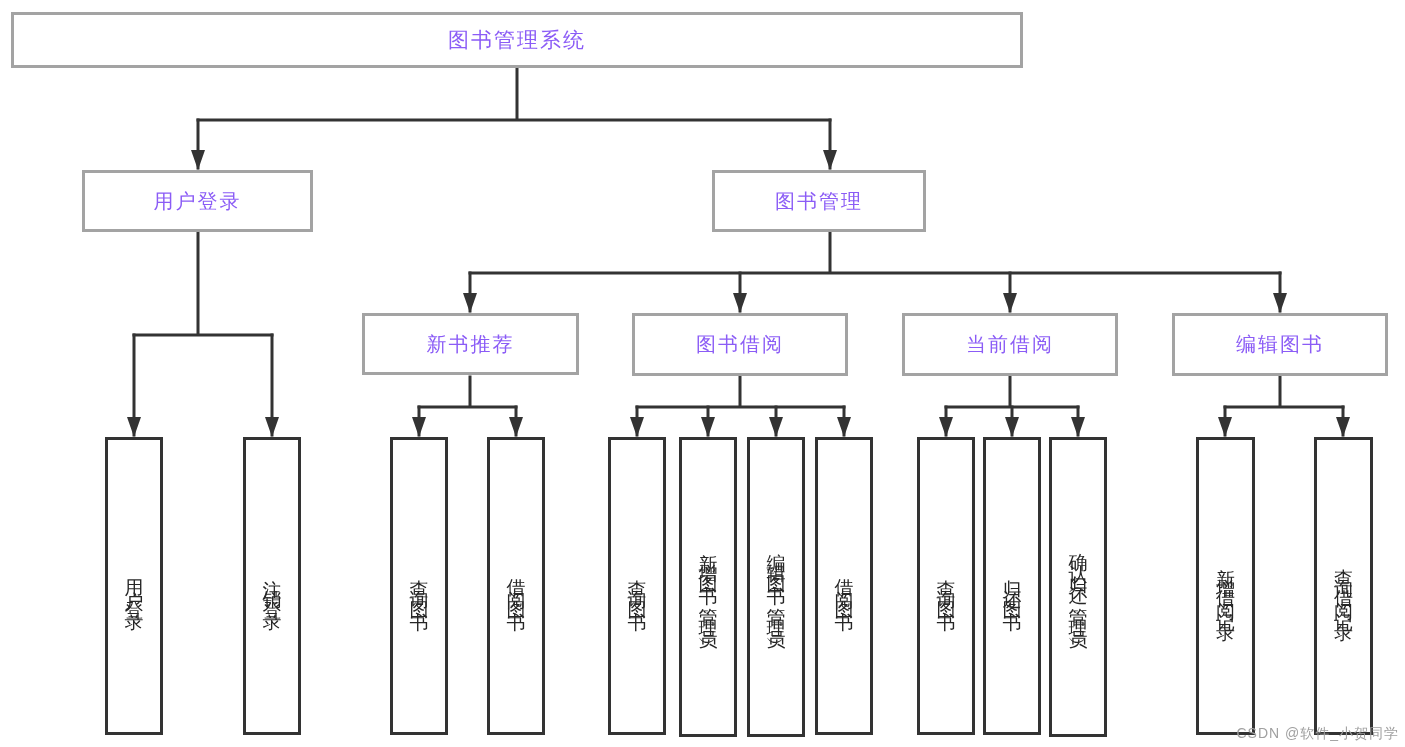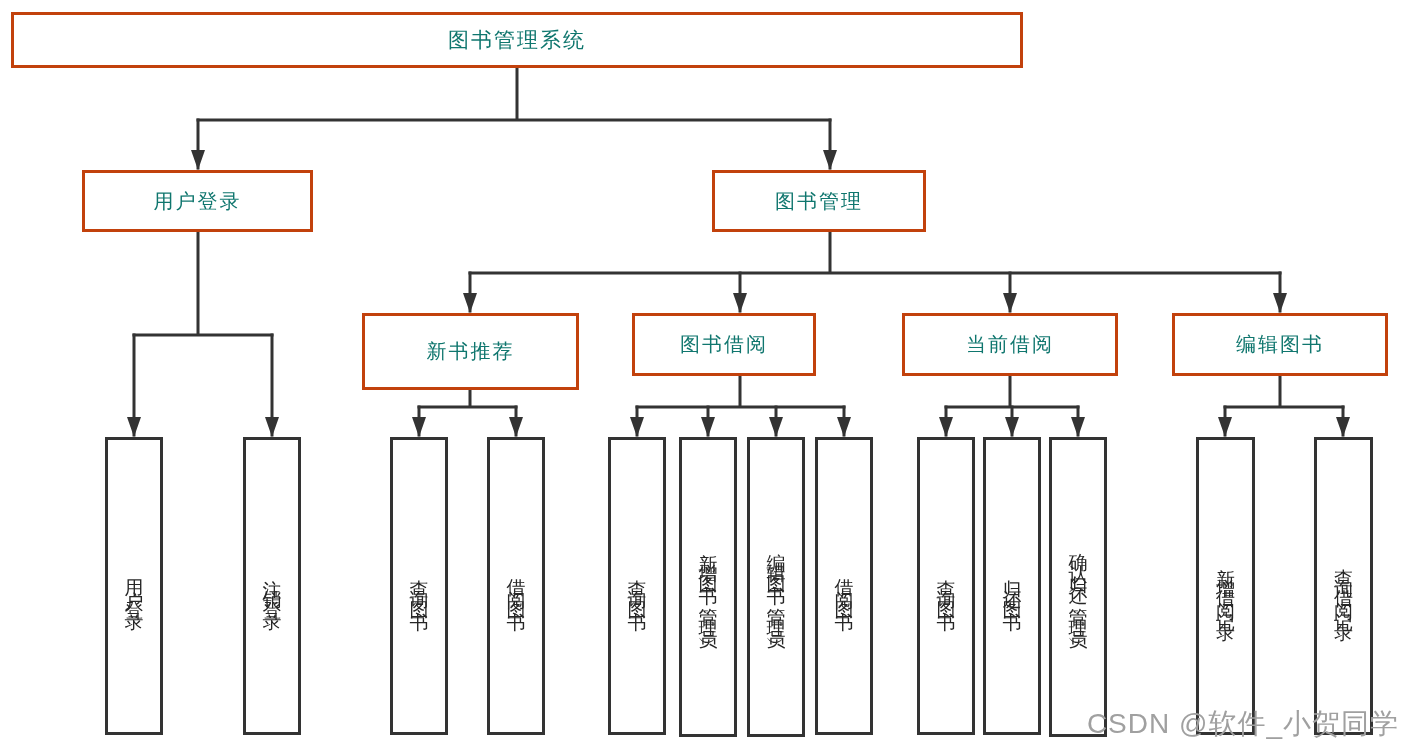--- a/index.html
+++ b/index.html
@@ -12,28 +12,28 @@
     overflow: hidden;
   }
   #wires {
     position: absolute;
     left: 0; top: 0;
     width: 1405px; height: 747px;
   }
   .hbox {
     position: absolute;
     box-sizing: border-box;
-    border: 3px solid #c2410c;
+    border: 3px solid #a3a3a3;
     background: #ffffff;
     display: flex;
     align-items: center;
     justify-content: center;
     font-size: 20px;
     letter-spacing: 2px;
-    color: #0f766e;
+    color: #8b5cf6;
     z-index: 2;
   }
   .hbox.root { font-size: 21px; }
   .vbox {
     position: absolute;
     box-sizing: border-box;
     border: 3px solid #333333;
     background: #ffffff;
     display: flex;
     align-items: center;
@@ -43,21 +43,21 @@
     font-size: 19px;
     letter-spacing: 11px;
     color: #262626;
     z-index: 2;
     text-align: center;
   }
   .watermark {
     position: absolute;
     right: 6px;
     bottom: 4px;
-    font-size: 28px;
+    font-size: 14px;
     color: #a0a0a0;
     letter-spacing: 1px;
     z-index: 5;
     white-space: nowrap;
   }
 </style>
 </head>
 <body>
 
 <div id="canvas">
@@ -103,22 +103,22 @@
       <path d="M1225,407 V435" marker-end="url(#ah)"></path>
       <path d="M1343,407 V435" marker-end="url(#ah)"></path>
     </g>
   </svg>
 
   <div class="hbox root" style="left:11px; top:12px; width:1012px; height:56px;">图书管理系统</div>
 
   <div class="hbox" style="left:82px; top:170px; width:231px; height:62px;">用户登录</div>
   <div class="hbox" style="left:712px; top:170px; width:214px; height:62px;">图书管理</div>
 
-  <div class="hbox" style="left:362px; top:313px; width:217px; height:77px;">新书推荐</div>
-  <div class="hbox" style="left:632px; top:313px; width:184px; height:63px;text-align:right;">图书借阅</div>
+  <div class="hbox" style="left:362px; top:313px; width:217px; height:62px;">新书推荐</div>
+  <div class="hbox" style="left:632px; top:313px; width:216px; height:63px;text-align:right;">图书借阅</div>
   <div class="hbox" style="left:902px; top:313px; width:216px; height:63px;">当前借阅</div>
   <div class="hbox" style="left:1172px; top:313px; width:216px; height:63px;">编辑图书</div>
 
   <div class="vbox" style="left:105px; top:437px; width:58px; height:298px;">用户登录</div>
   <div class="vbox" style="left:243px; top:437px; width:58px; height:298px;">注销登录</div>
 
   <div class="vbox" style="left:390px; top:437px; width:58px; height:298px;">查询图书</div>
   <div class="vbox" style="left:487px; top:437px; width:58px; height:298px;">借阅图书</div>
 
   <div class="vbox" style="left:608px; top:437px; width:58px; height:298px;">查询图书</div>

